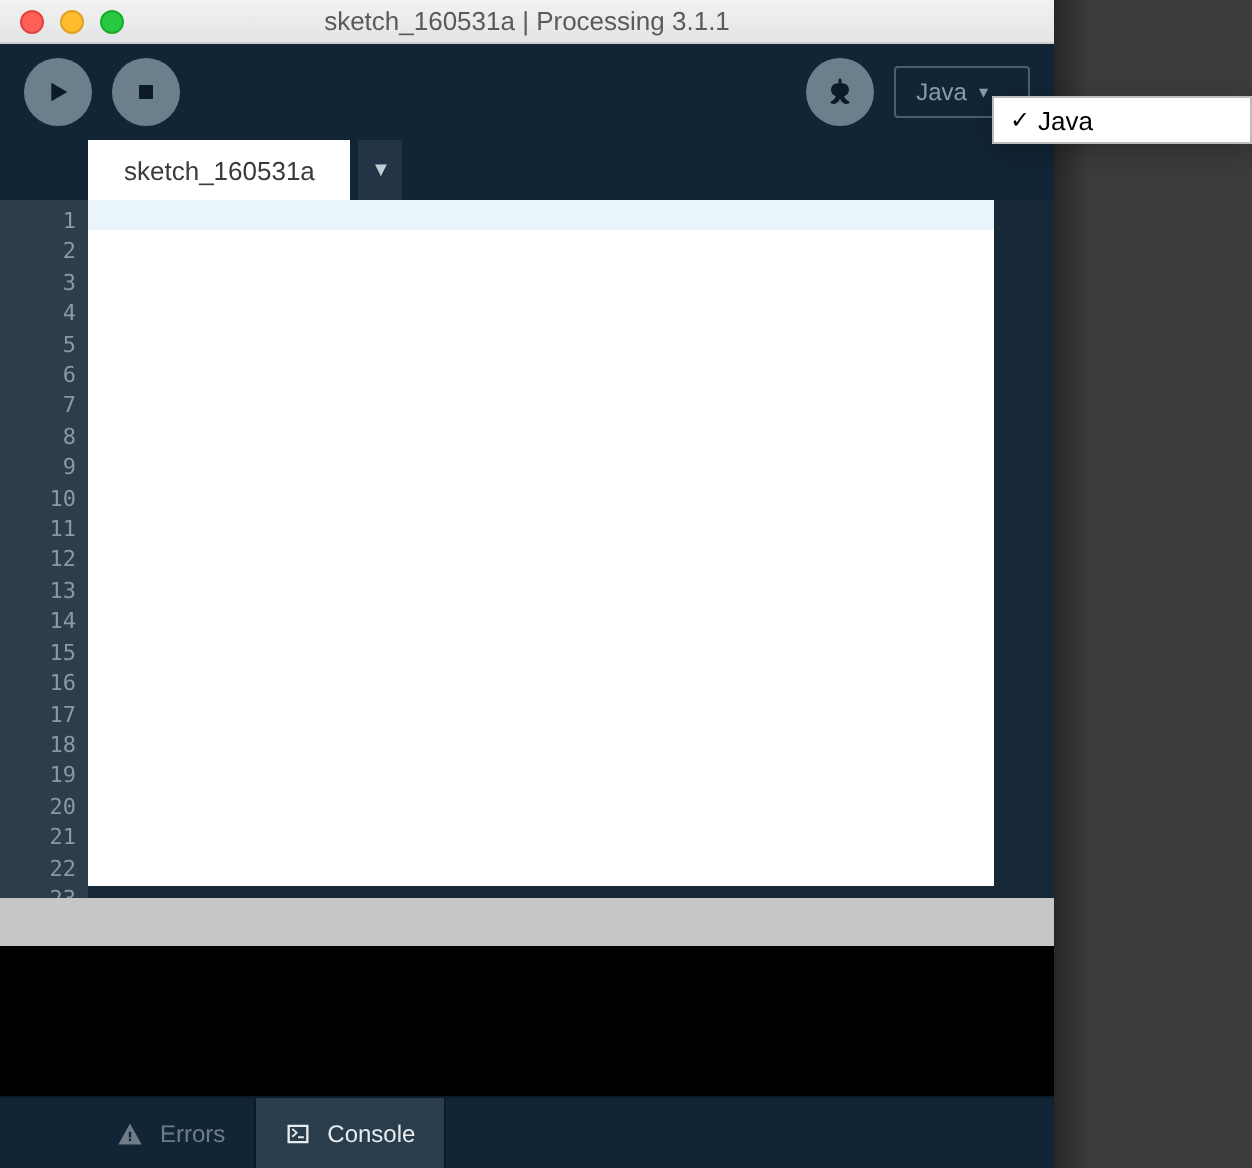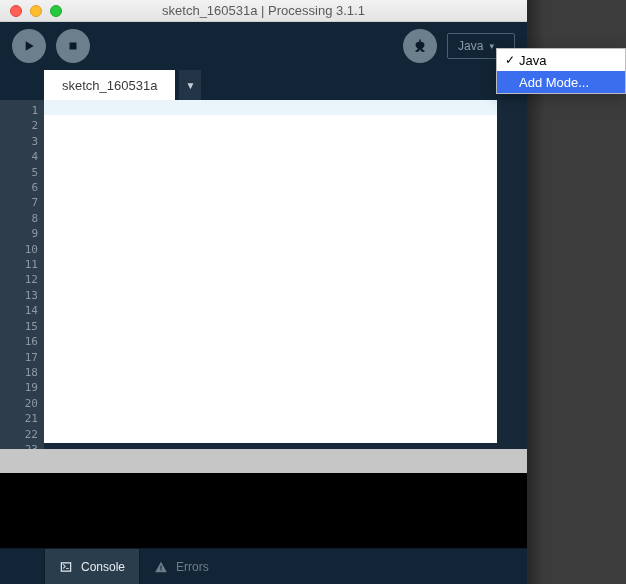--- a/index.html
+++ b/index.html
@@ -139,38 +139,34 @@
       <div class="currentline"></div>
     </div>
   </div>
 
   <div class="resize-gap"></div>
 
   <div class="console-area"></div>
 
   <div class="statusbar">
     <div class="gap"></div>
+    <div class="status-tab inactive">
+      <svg viewBox="0 0 24 24" fill="#6e7d89">
+          <path d="M12 3 2 21h20L12 3zm-1 7h2v5h-2v-5zm0 6h2v2h-2v-2z"></path>
+        </svg>
+      <span>Errors</span>
+    </div>
     <div class="status-tab active">
       <svg viewBox="0 0 24 24" fill="#e7ecef">
           <path d="M3 4h18v16H3V4zm2 2v12h14V6H5zm1.5 2.2 3.3 2.8-3.3 2.8L7.6 15l4.4-4-4.4-4-1.1 1.2zM12 14h5v1.6h-5V14z"></path>
         </svg>
       <span>Console</span>
-    </div>
-    <div class="status-tab inactive">
-      <svg viewBox="0 0 24 24" fill="#6e7d89">
-          <path d="M12 3 2 21h20L12 3zm-1 7h2v5h-2v-5zm0 6h2v2h-2v-2z"></path>
-        </svg>
-      <span>Errors</span>
     </div>
   </div>
 
   <div class="dropdown" id="dropdown">
       <div class="item selected">
         <span class="check">✓</span>
         <span class="lbl">Java</span>
       </div>
-      <div class="item highlight">
-        <span class="check"></span>
-        <span class="lbl">Add Mode...</span>
-      </div>
     </div>
 
 </div>
 
 </body></html>

